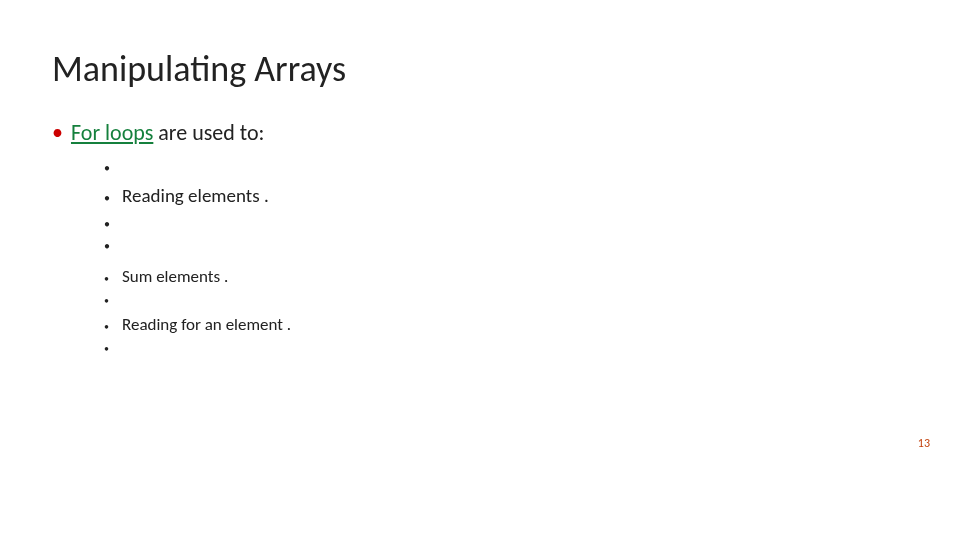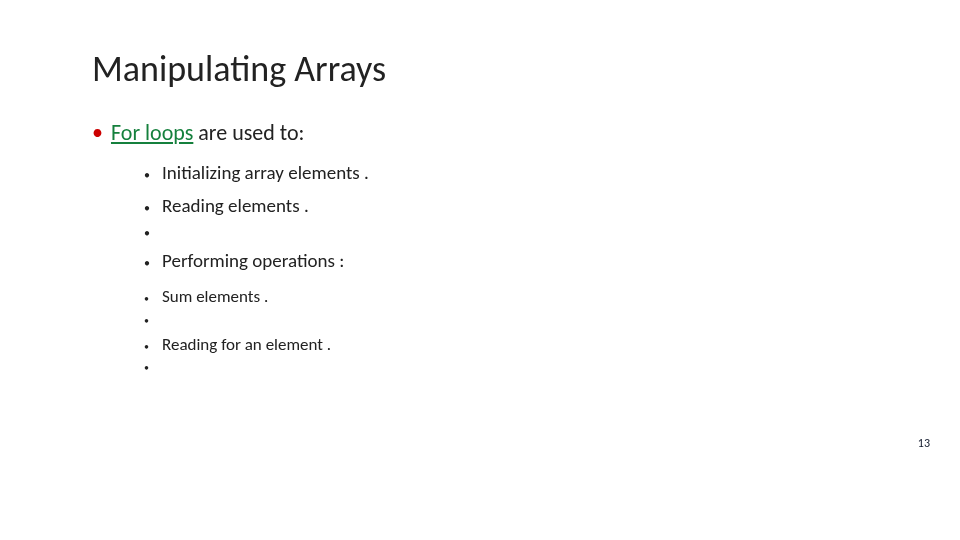--- a/index.html
+++ b/index.html
@@ -14,21 +14,21 @@
       background: #ffffff;
       font-family: 'Calibri', 'Segoe UI', Arial, sans-serif;
       overflow: hidden;
       position: relative;
     }
 
     .slide {
       width: 960px;
       height: 468px;
       background: #ffffff;
-      padding: 48px 60px 40px 92px;
+      padding: 48px 60px 40px 52px;
       position: relative;
     }
 
     .slide-title {
       font-size: 36px;
       font-weight: 400;
       color: #222222;
       margin-bottom: 28px;
       line-height: 1.2;
     }
@@ -100,52 +100,50 @@
       margin-right: 8px;
       font-size: 10px;
       min-width: 10px;
     }
 
     .page-number {
       position: absolute;
       bottom: 18px;
       right: 30px;
       font-size: 12px;
-      color: #0f172a;
+      color: #c2410c;
     }
   </style>
 </head>
 <body>
 
 <div class="slide">
 
   <h1 class="slide-title">Manipulating Arrays</h1>
 
   <div class="main-bullet">
     <span class="bullet-dot-red">•</span>
     <span class="main-bullet-text">
       <span class="highlight">For loops</span><span> are used to:</span>
     </span>
   </div>
 
   <ul class="sub-list">
     <li>
       <span class="sub-bullet">•</span>
-      <span>Initializing array elements .</span>
     </li>
     <li>
       <span class="sub-bullet">•</span>
       <span>Reading elements .</span>
     </li>
     <li>
       <span class="sub-bullet">•</span>
     </li>
     <li>
       <span class="sub-bullet">•</span>
-      <span>Performing operations :</span>
     </li>
   </ul>
 
   <ul class="sub-sub-list">
     <li>
       <span class="sub-sub-bullet">•</span>
       <span>Sum elements .</span>
     </li>
     <li>
       <span class="sub-sub-bullet">•</span>

